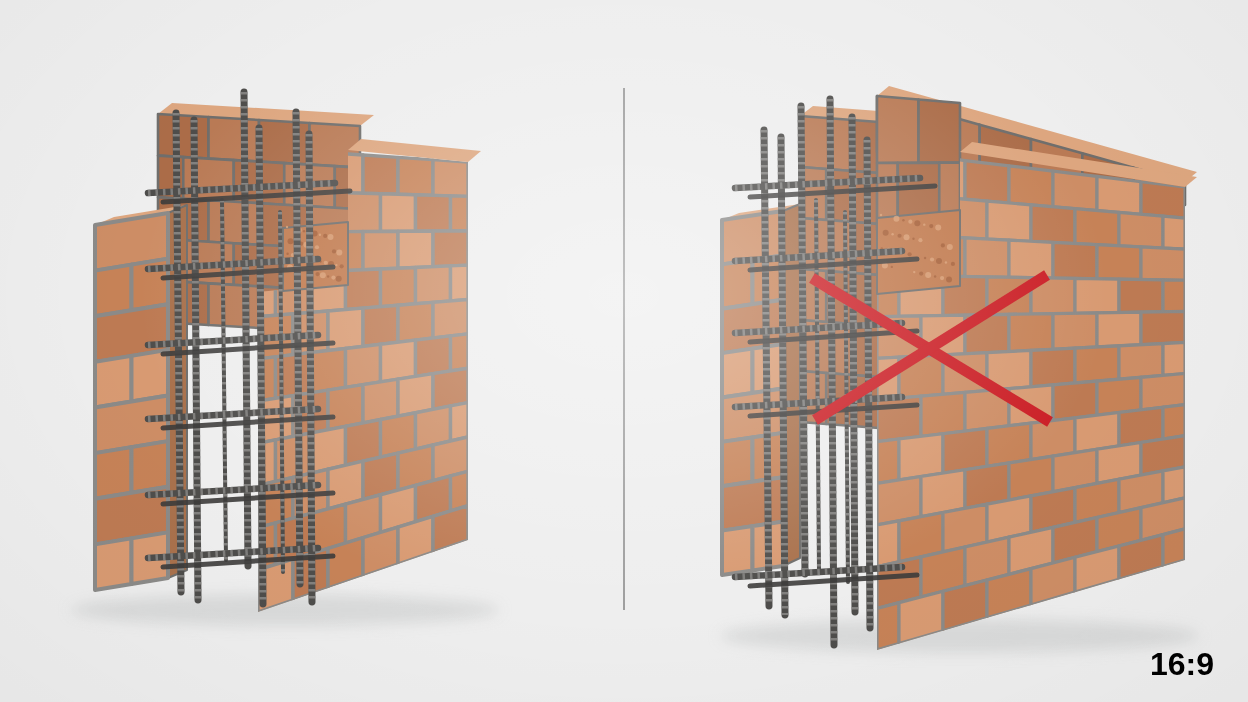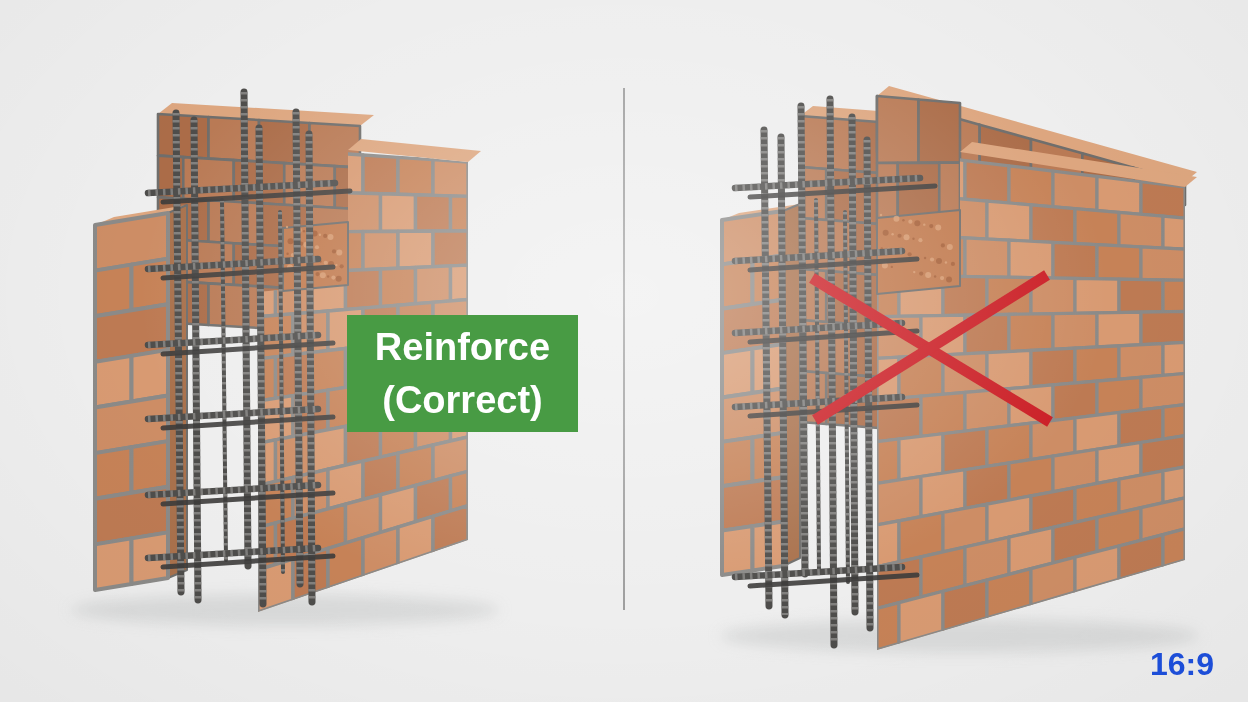--- a/index.html
+++ b/index.html
@@ -29,21 +29,21 @@
     font-size:38px;line-height:53px;
     background:var(--green,#489b44);
   }
   .label-red{
     left:700px;top:449px;width:463px;height:64px;
     font-size:38px;line-height:64px;
     background:var(--red,#cf2027);
   }
   .aspect-label{
     position:absolute;left:1150px;top:646px;width:86px;
-    font-size:32px;font-weight:700;color:#1d4ed8;letter-spacing:0px;
+    font-size:32px;font-weight:700;color:#000000;letter-spacing:0px;
     text-align:left;z-index:6;
   }
 </style>
 </head>
 <body>
 
 <div class="stage" style="--bg: #eeeeee; --divider: #9e9e9e; --green: #489b44; --red: #cf2027;">
 
   <svg id="scene-svg" width="1248" height="702" viewBox="0 0 1248 702">
     <defs>
@@ -465,20 +465,16 @@
         </g>
       <g>
           <line x1="812" y1="278" x2="1050" y2="422" stroke="#cb1f26" stroke-width="11" stroke-linecap="butt"></line>
           <line x1="1047" y1="275" x2="815" y2="420" stroke="#cb1f26" stroke-width="11" stroke-linecap="butt"></line>
         </g>
     </g>
   </svg>
 
   <div class="divider"></div>
 
-  <div class="label-box label-green" style="color: rgb(255, 255, 255);">
-    <span>Reinforce</span>
-    <span>(Correct)</span>
-  </div>
 
 
   <div class="aspect-label">16:9</div>
 </div>
 
 </body></html>

